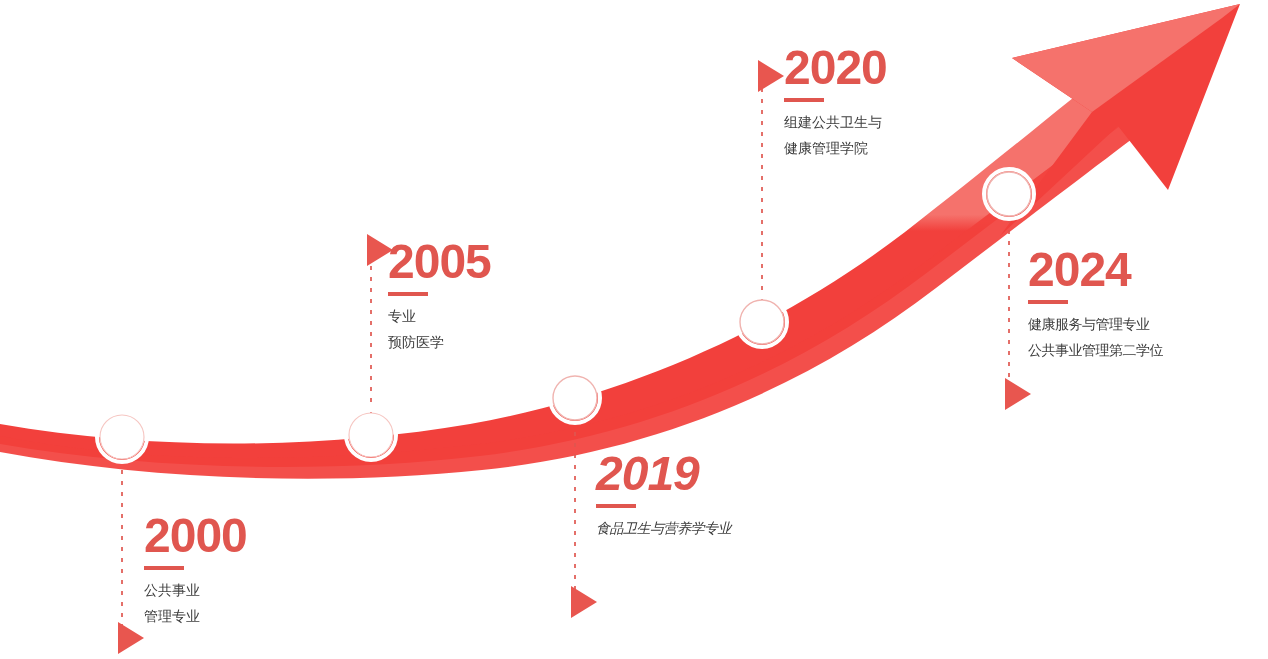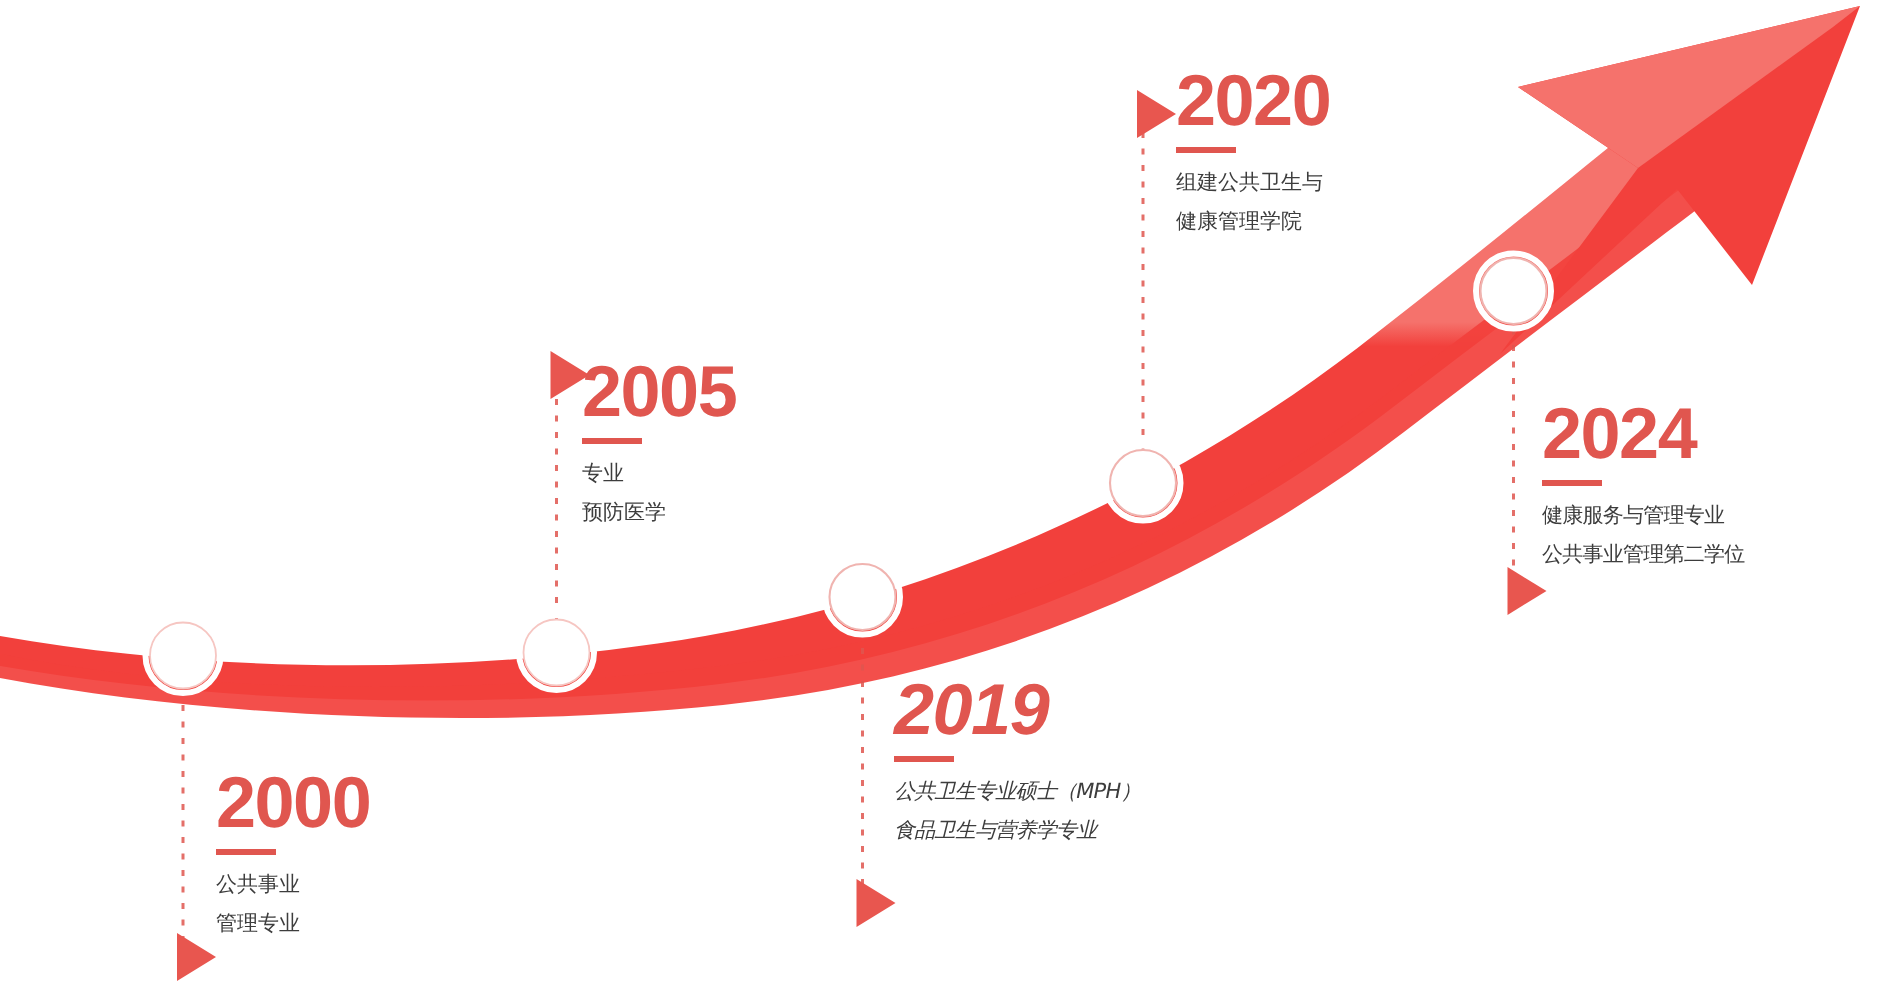--- a/index.html
+++ b/index.html
@@ -51,21 +51,21 @@
     font-weight: 500;
   }
   .desc-line.wide {
     letter-spacing: -0.5px;
   }
   
   .m2000 { left: 144px; top: 512px; }
   .m2005 { left: 388px; top: 238px; }
   .m2019 { left: 596px; top: 450px; font-style: italic; }
   .m2020 { left: 784px; top: 44px; }
-  .m2024 { left: 1028px; top: 246px; margin-top: 20px; }
+  .m2024 { left: 1028px; top: 246px; }
 </style>
 </head>
 <body>
 
 <div id="canvas">
 
   <svg id="arrow-svg" viewBox="0 0 1268 659">
     <defs>
       <linearGradient id="bandGrad" x1="0" y1="0" x2="0" y2="1">
         <stop offset="0%" stop-color="#f5726c"></stop>
@@ -158,21 +158,20 @@
   <div class="milestone m2005">
     <div class="year">2005</div>
     <div class="year-rule"></div>
     <div class="desc-line">专业</div>
     <div class="desc-line">预防医学</div>
   </div>
 
   <div class="milestone m2019">
     <div class="year">2019</div>
     <div class="year-rule"></div>
-    <div class="desc-line wide">公共卫生专业硕士（MPH）</div>
     <div class="desc-line wide">食品卫生与营养学专业</div>
   </div>
 
   <div class="milestone m2020">
     <div class="year">2020</div>
     <div class="year-rule"></div>
     <div class="desc-line">组建公共卫生与</div>
     <div class="desc-line">健康管理学院</div>
   </div>
 

